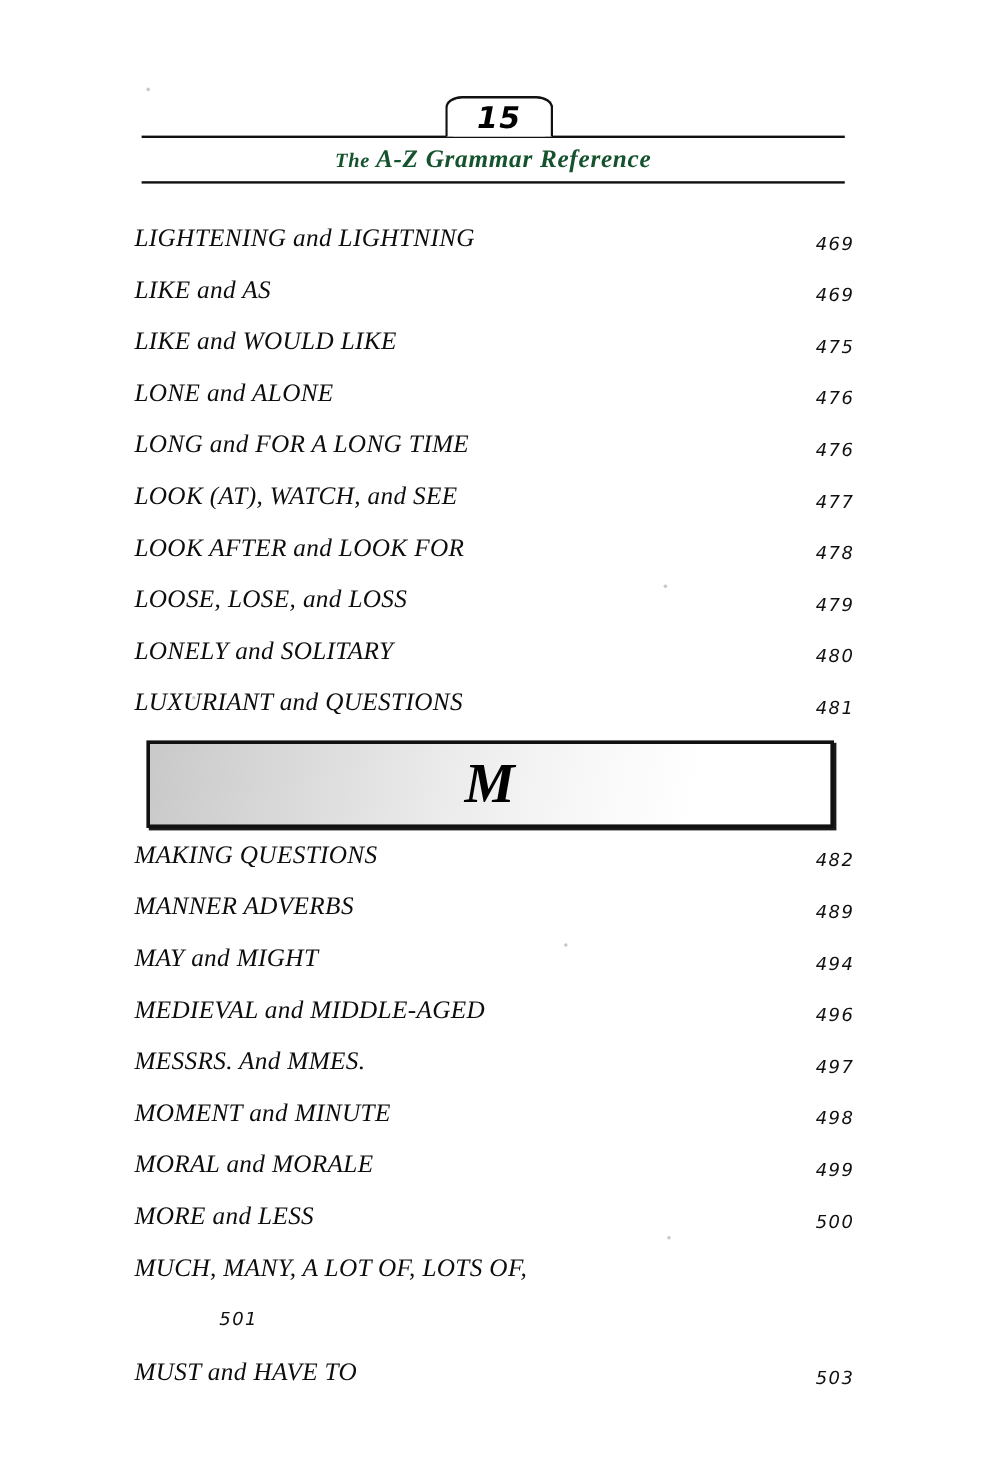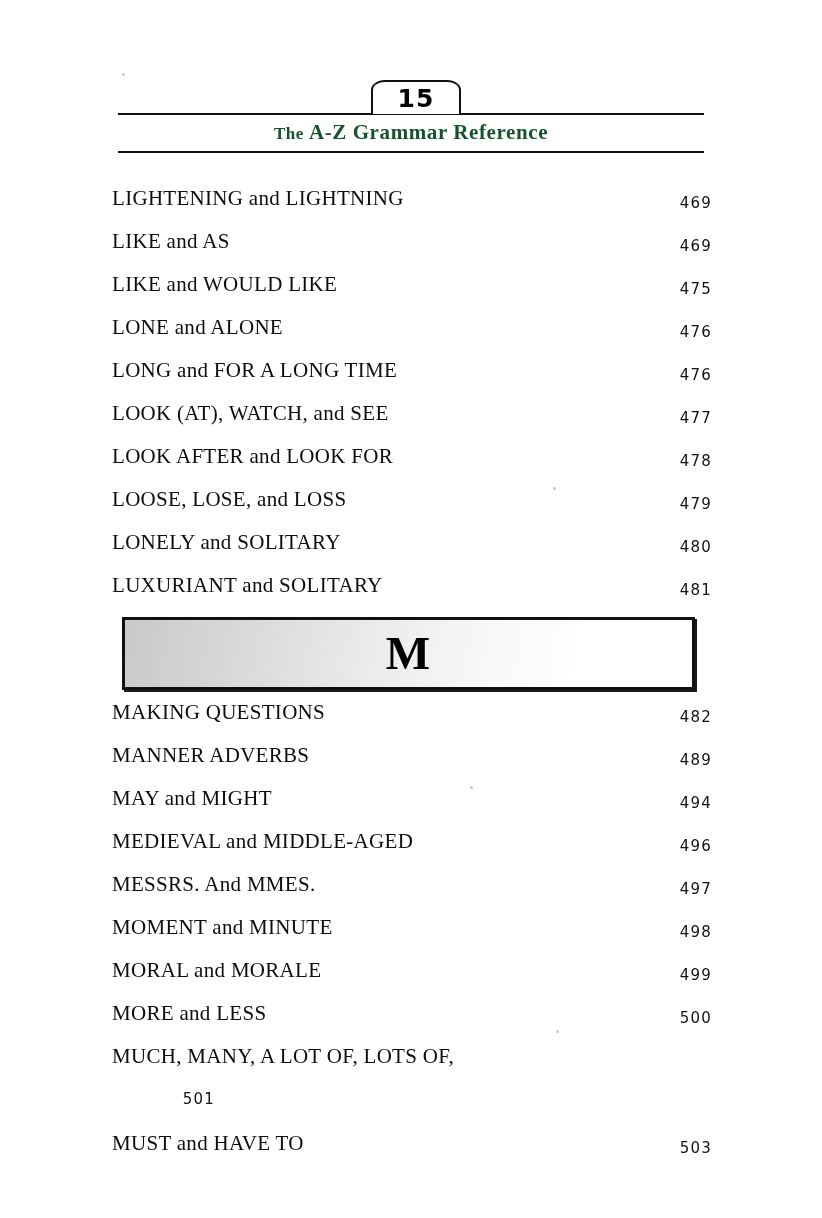--- a/index.html
+++ b/index.html
@@ -14,20 +14,21 @@
     font-family: "Liberation Serif", serif;
     color: #111111;
     overflow: hidden;
   }
 
   .page {
     position: absolute;
     left: 0; top: 0;
     width: 822px;
     height: 1218px;
+    font-style: italic;
   }
 
   
   .header {
     position: absolute;
     left: 118px;
     top: 80px;
     width: 586px;
   }
   .header-rule-top {
@@ -251,21 +252,21 @@
       <span class="entry-page">479</span>
     </div>
     <div class="entry">
       <span class="entry-label">LONELY and SOLITARY</span>
       <span class="entry-dots">
           <span>· · · · · · · · · · · · · · · · · · · · · · · · · · · · · · · · · · · · · · · · · · · · · · · · ·</span>
         </span>
       <span class="entry-page">480</span>
     </div>
     <div class="entry">
-      <span class="entry-label">LUXURIANT and SOLITARY</span>
+      <span class="entry-label">LUXURIANT and QUESTIONS</span>
       <span class="entry-dots">
           <span>· · · · · · · · · · · · · · · · · · · · · · · · · · · · · · · · · · · · · · · · · · · · · · · · ·</span>
         </span>
       <span class="entry-page">481</span>
     </div>
   </div>
 
   <div class="letter-banner">
     <div class="letter">M</div>
   </div>

